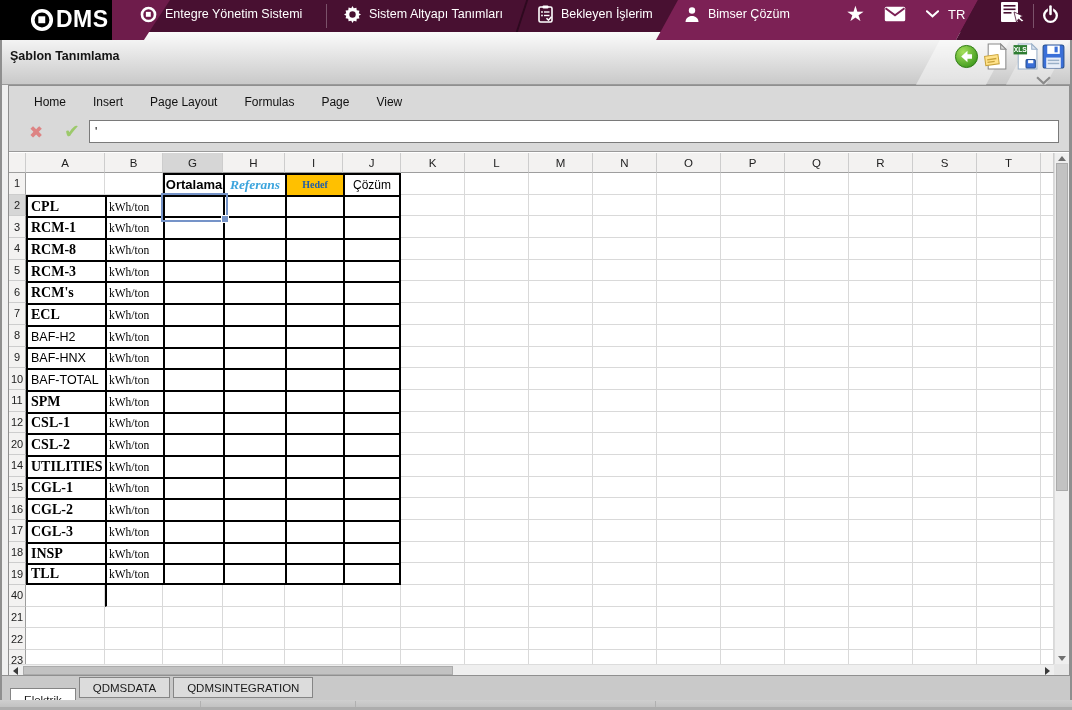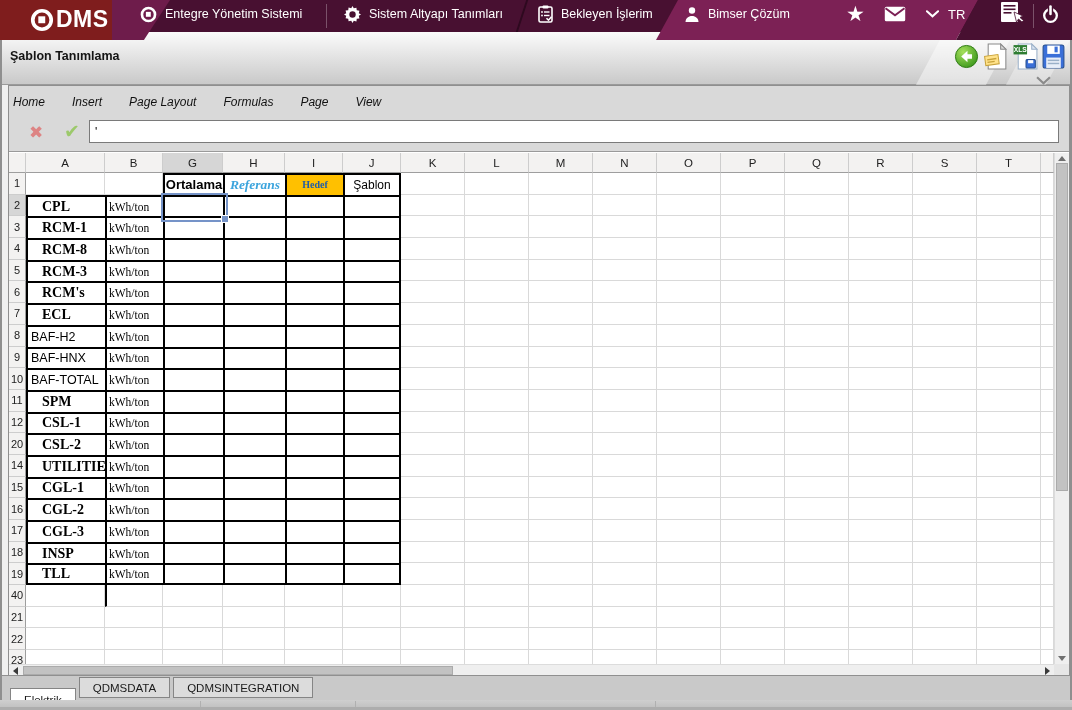--- a/index.html
+++ b/index.html
@@ -2,21 +2,21 @@
 <html><head>
 <meta charset="utf-8">
 <style>
   html,body{margin:0;padding:0;}
   body{width:1072px;height:710px;position:relative;overflow:hidden;
        font-family:"Liberation Sans",sans-serif;background:#ffffff;}
   .abs{position:absolute;box-sizing:border-box;}
 
   
   .topbar{left:0;top:0;width:1072px;height:32px;background:#481031;}
-  .logo-block{left:0;top:0;width:112px;height:40px;background:#7f1d1d;z-index:3;}
+  .logo-block{left:0;top:0;width:112px;height:40px;background:#000000;z-index:3;}
   .logo-inner{position:absolute;left:30px;top:6px;display:flex;align-items:center;gap:2px;color:#fff;}
   .logo-text{font-size:23px;font-weight:700;letter-spacing:0.5px;}
   .logo-accent{left:112px;top:0;width:58px;height:40px;background:#6e1c4b;
                clip-path:polygon(0 0,100% 0,55% 100%,0 100%);z-index:2;}
   .light-block{left:656px;top:0;width:322px;height:40px;background:#7c2155;
                clip-path:polygon(22px 0,100% 0,calc(100% - 22px) 100%,0 100%);z-index:1;}
   .dark-cluster{left:956px;top:0;width:116px;height:40px;background:#481031;
                 clip-path:polygon(22px 0,100% 0,100% 100%,0 100%);z-index:2;}
   .tb-item{top:0;height:28px;display:flex;align-items:center;gap:8px;color:#fff;
            font-size:12.5px;z-index:4;cursor:default;white-space:nowrap;}
@@ -39,22 +39,22 @@
 
   
   .win-left{left:0;top:32px;width:2px;height:678px;background:#8f8f8f;}
   .win-right{left:1070px;top:32px;width:2px;height:678px;background:#8f8f8f;}
   .side-gap-l{left:2px;top:85px;width:6px;height:625px;background:#f0f0f0;}
 
   
   .sheet-frame{left:8px;top:85px;width:1062px;height:590px;border:1px solid #8f8f8f;
                border-bottom:none;background:#fff;}
   .ribbon-row{position:absolute;left:0;top:0;width:100%;height:32px;background:#d9d9d9;
-              display:flex;align-items:center;padding-left:4px;gap:27px;
-              border-bottom:1px solid #cacaca;box-sizing:border-box;font-style:italic;}
+              display:flex;align-items:center;padding-left:25px;gap:27px;
+              border-bottom:1px solid #cacaca;box-sizing:border-box;}
   .rtab{font-size:12px;color:#111;cursor:pointer;}
   .formula-row{position:absolute;left:0;top:28px;width:100%;height:38px;background:#d9d9d9;
                border-bottom:1px solid #9a9a9a;box-sizing:border-box;}
   .fx-cancel{position:absolute;left:20px;top:8px;font-family:"DejaVu Sans",sans-serif;
              font-size:17px;font-weight:700;color:#dd8484;cursor:pointer;}
   .fx-ok{position:absolute;left:55px;top:6px;font-family:"DejaVu Sans",sans-serif;
          font-size:19px;font-weight:700;color:#9cc96b;cursor:pointer;}
   .fx-input{position:absolute;left:80px;top:6px;width:970px;height:23px;border:1px solid #7a7a7a;
             background:#fff;font-size:12px;padding:0 5px;box-sizing:border-box;
             font-family:"Liberation Sans",sans-serif;}
@@ -65,21 +65,21 @@
   .ch{background:#f3f2f1;border-right:1px solid #cdcdcd;border-bottom:1px solid #9e9e9e;
       display:flex;align-items:center;justify-content:center;font-size:11.5px;color:#222;
       box-sizing:border-box;overflow:hidden;}
   .ch.sel{background:#d6d6d6;}
   .rh{background:#f3f2f1;border-right:1px solid #9e9e9e;border-bottom:1px solid #cdcdcd;
       display:flex;align-items:center;justify-content:center;font-size:11px;color:#222;
       box-sizing:border-box;overflow:hidden;}
   .rh.sel{background:#d6d6d6;}
   .cell{background:#fff;border-right:1px solid #d9d9d9;border-bottom:1px solid #d9d9d9;
         display:flex;align-items:center;box-sizing:border-box;overflow:hidden;}
-  .a-serif{font-family:"Liberation Serif",serif;font-weight:700;font-size:14px;padding-left:14px;}
+  .a-serif{font-family:"Liberation Serif",serif;font-weight:700;font-size:14px;padding-left:3px;}
   .a-sans{font-family:"Liberation Sans",sans-serif;font-size:12.5px;padding-left:3px;}
   .b-unit{font-family:"Liberation Serif",serif;font-size:11.5px;padding-left:2px;}
   .h-bold{font-weight:700;font-size:13px;justify-content:center;}
   .h-ref{font-family:"Liberation Serif",serif;font-style:italic;font-weight:700;
          color:#3ba4dd;font-size:13.5px;justify-content:center;}
   .h-hedef{font-weight:700;color:#1f5ca8;background:#ffc000 !important;font-size:10px;justify-content:center;font-family:Liberation Serif, serif;}
   .h-deger{font-size:12px;justify-content:center;}
   .sel-overlay{position:absolute;left:152px;top:40px;width:63px;height:25px;
                border:2px solid #7593c8;z-index:5;pointer-events:none;}
   .sel-handle{position:absolute;right:-3px;bottom:-3px;width:6px;height:6px;background:#7593c8;
@@ -317,21 +317,21 @@
       <div class="ch">R</div>
       <div class="ch">S</div>
       <div class="ch">T</div>
       <div class="ch"></div>
       <div class="rh">1</div>
       <div class="cell"></div>
       <div class="cell"></div>
       <div class="cell h-bold" style="border-right: none; border-bottom: none; border-left: 2px solid rgb(0, 0, 0); border-top: 2px solid rgb(0, 0, 0);">Ortalama</div>
       <div class="cell h-ref" style="border-right: none; border-bottom: none; border-left: 2px solid rgb(0, 0, 0); border-top: 2px solid rgb(0, 0, 0);">Referans</div>
       <div class="cell h-hedef" style="border-right: none; border-bottom: none; border-left: 2px solid rgb(0, 0, 0); border-top: 2px solid rgb(0, 0, 0);">Hedef</div>
-      <div class="cell h-deger" style="border-right: 2px solid rgb(0, 0, 0); border-bottom: none; border-left: 2px solid rgb(0, 0, 0); border-top: 2px solid rgb(0, 0, 0);">Şablon</div>
+      <div class="cell h-deger" style="border-right: 2px solid rgb(0, 0, 0); border-bottom: none; border-left: 2px solid rgb(0, 0, 0); border-top: 2px solid rgb(0, 0, 0);">Çözüm</div>
       <div class="cell"></div>
       <div class="cell"></div>
       <div class="cell"></div>
       <div class="cell"></div>
       <div class="cell"></div>
       <div class="cell"></div>
       <div class="cell"></div>
       <div class="cell"></div>
       <div class="cell"></div>
       <div class="cell"></div>

